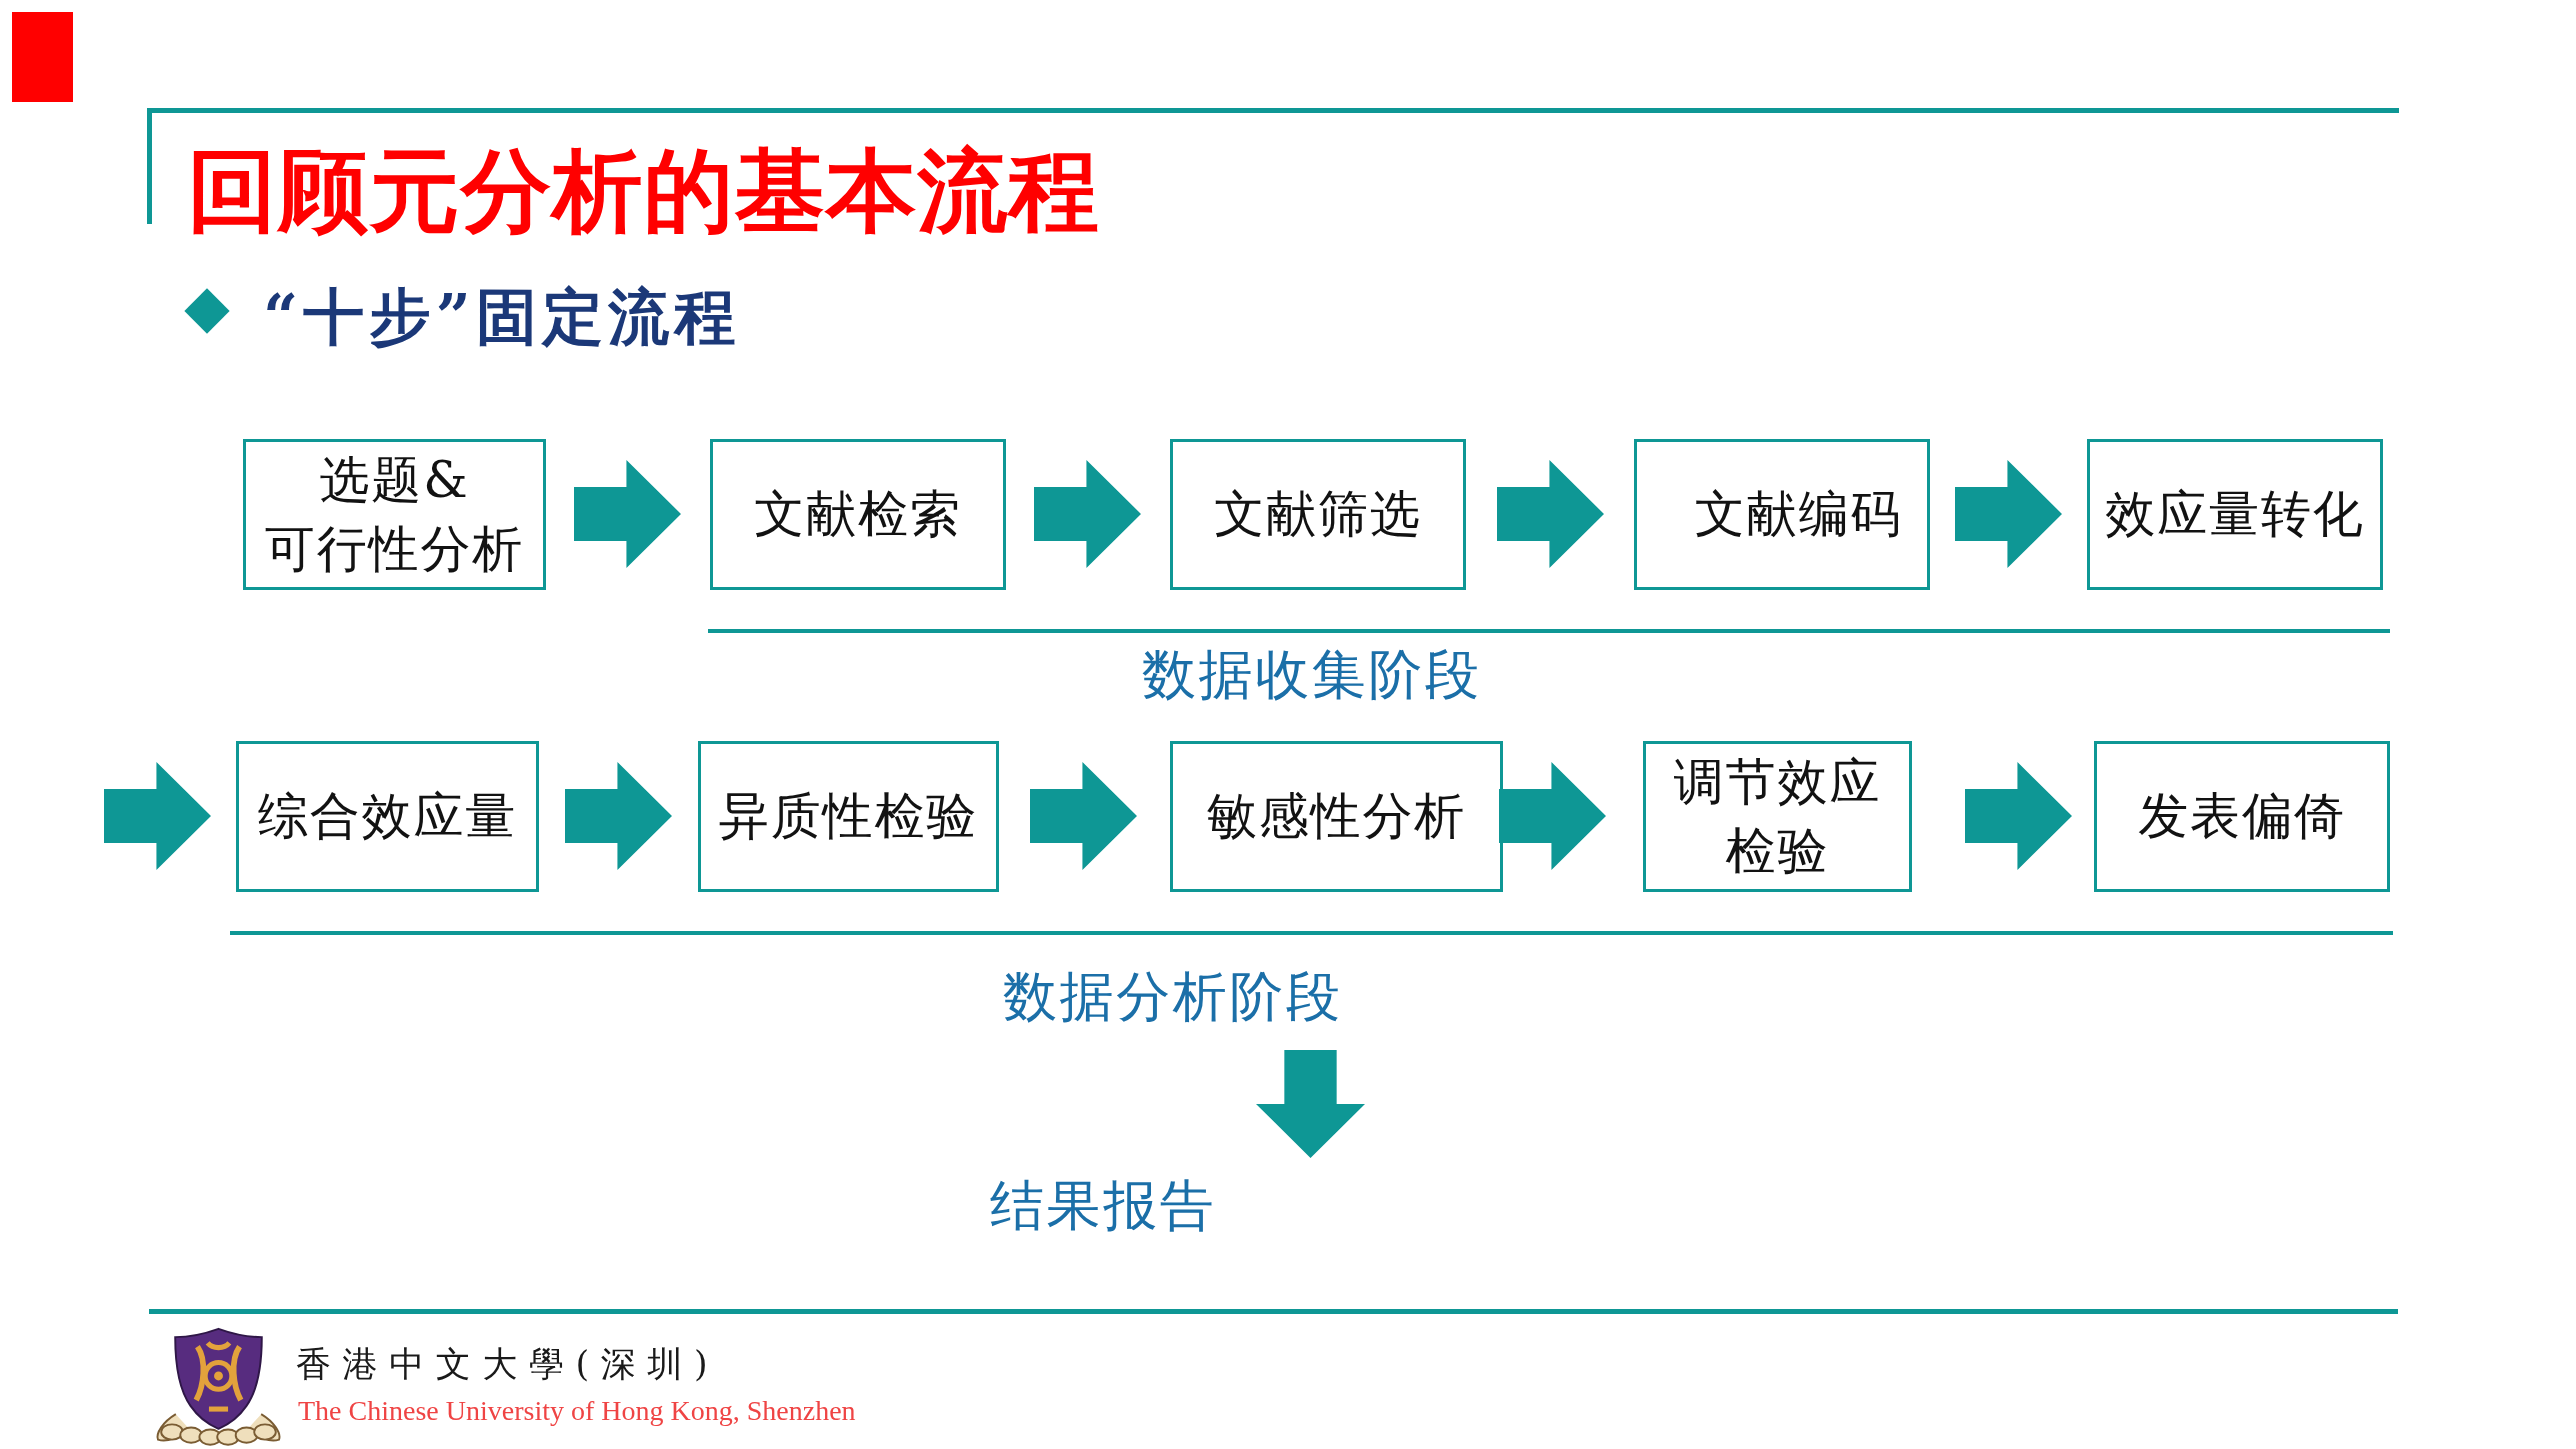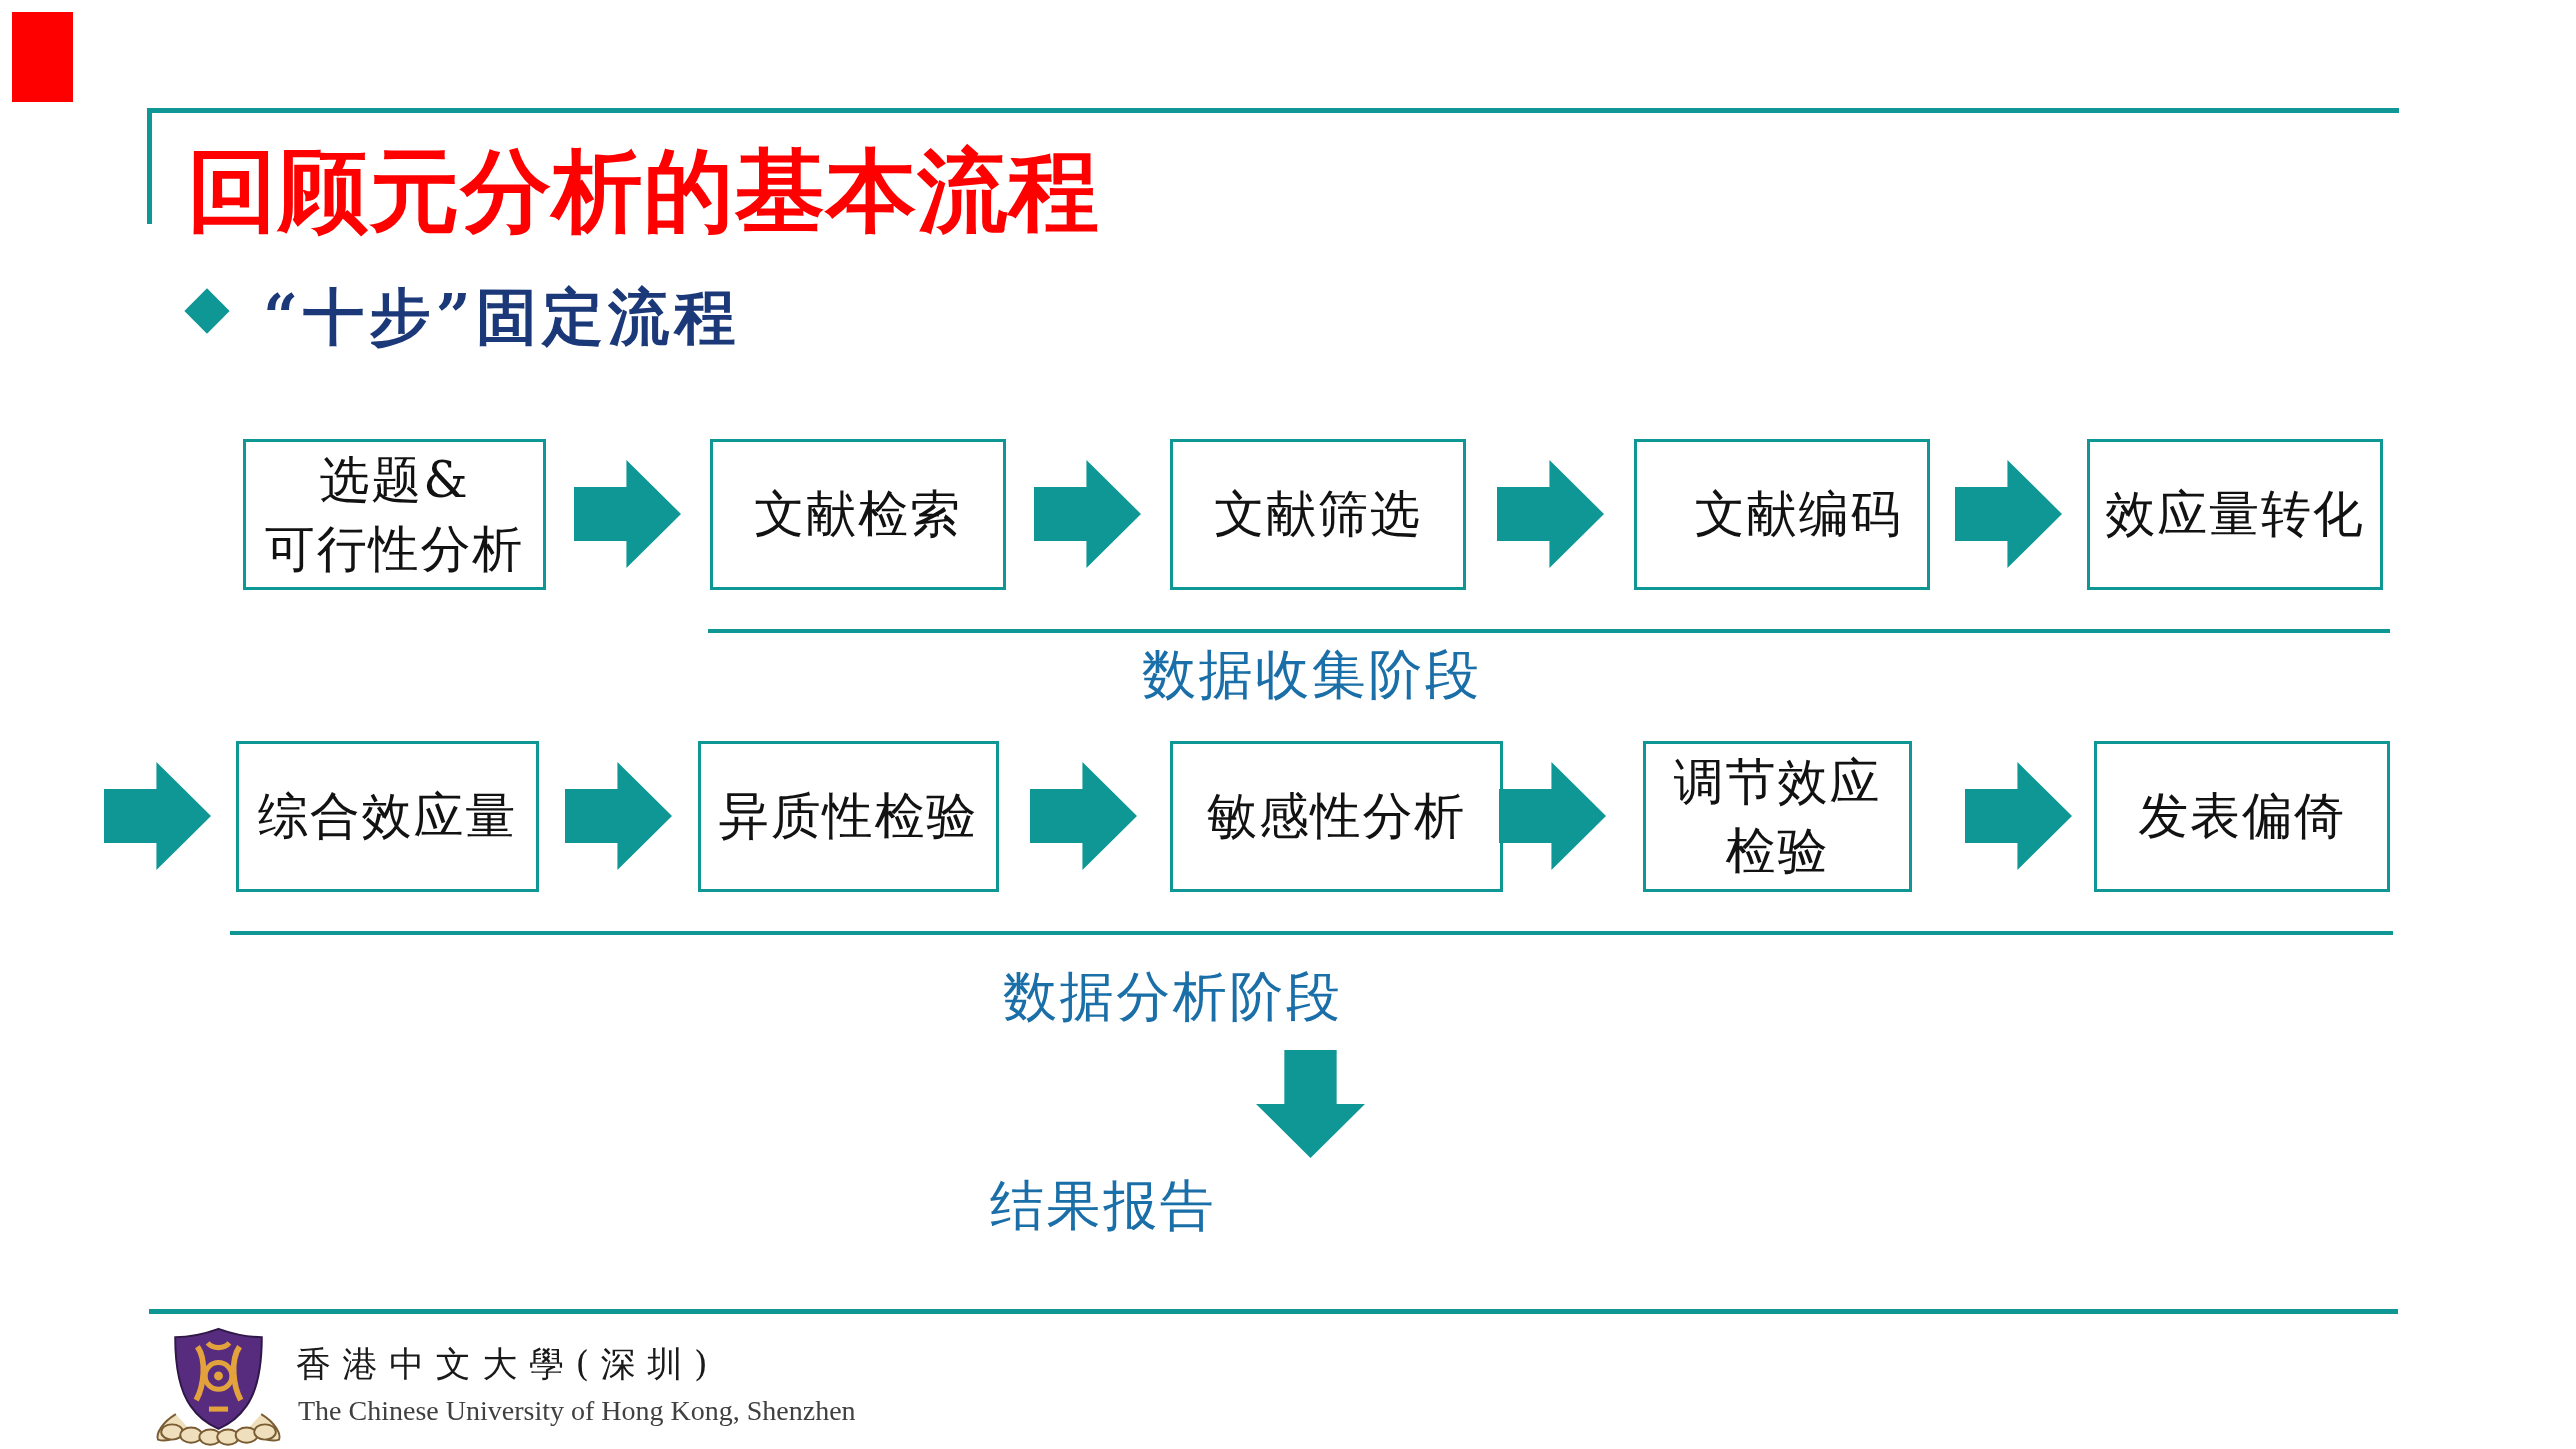--- a/index.html
+++ b/index.html
@@ -62,21 +62,21 @@
   }
 
   .footer-line{left:149px;top:1309px;width:2249px;height:4.5px;background:#0E9795;}
   .footer-cn{
     left:296px;top:1343px;width:902px;
     font-size:35px;line-height:1.2;color:#1a1a1a;letter-spacing:11.6px;font-weight:500;
   }
   .footer-en{
     left:298px;top:1394px;width:966px;
     font-family:"Liberation Serif", serif;
-    font-size:28px;line-height:1.2;color:#404040;letter-spacing:0px;
+    font-size:28px;line-height:1.2;color:#ef4444;letter-spacing:0px;
   }
   .logo{left:151px;top:1325px;width:135px;height:121px;}
 </style>
 </head>
 <body>
 
 <div class="abs corner-square"></div>
 <div class="abs frame-top"></div>
 <div class="abs frame-left"></div>
 

